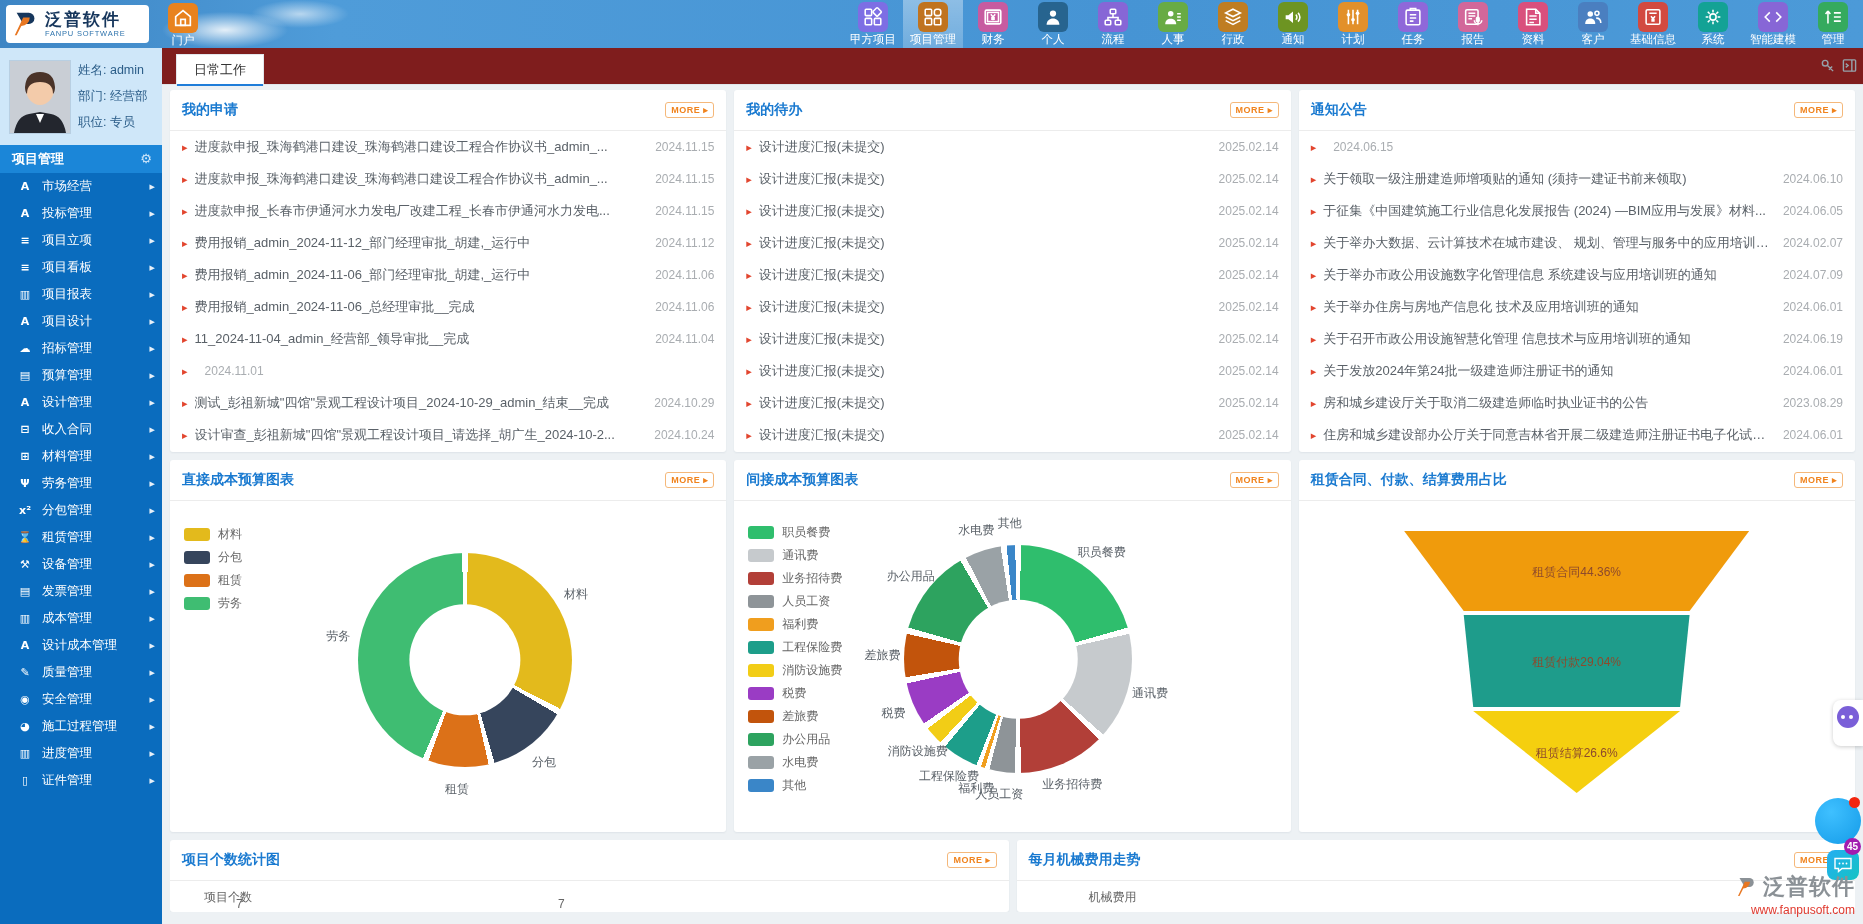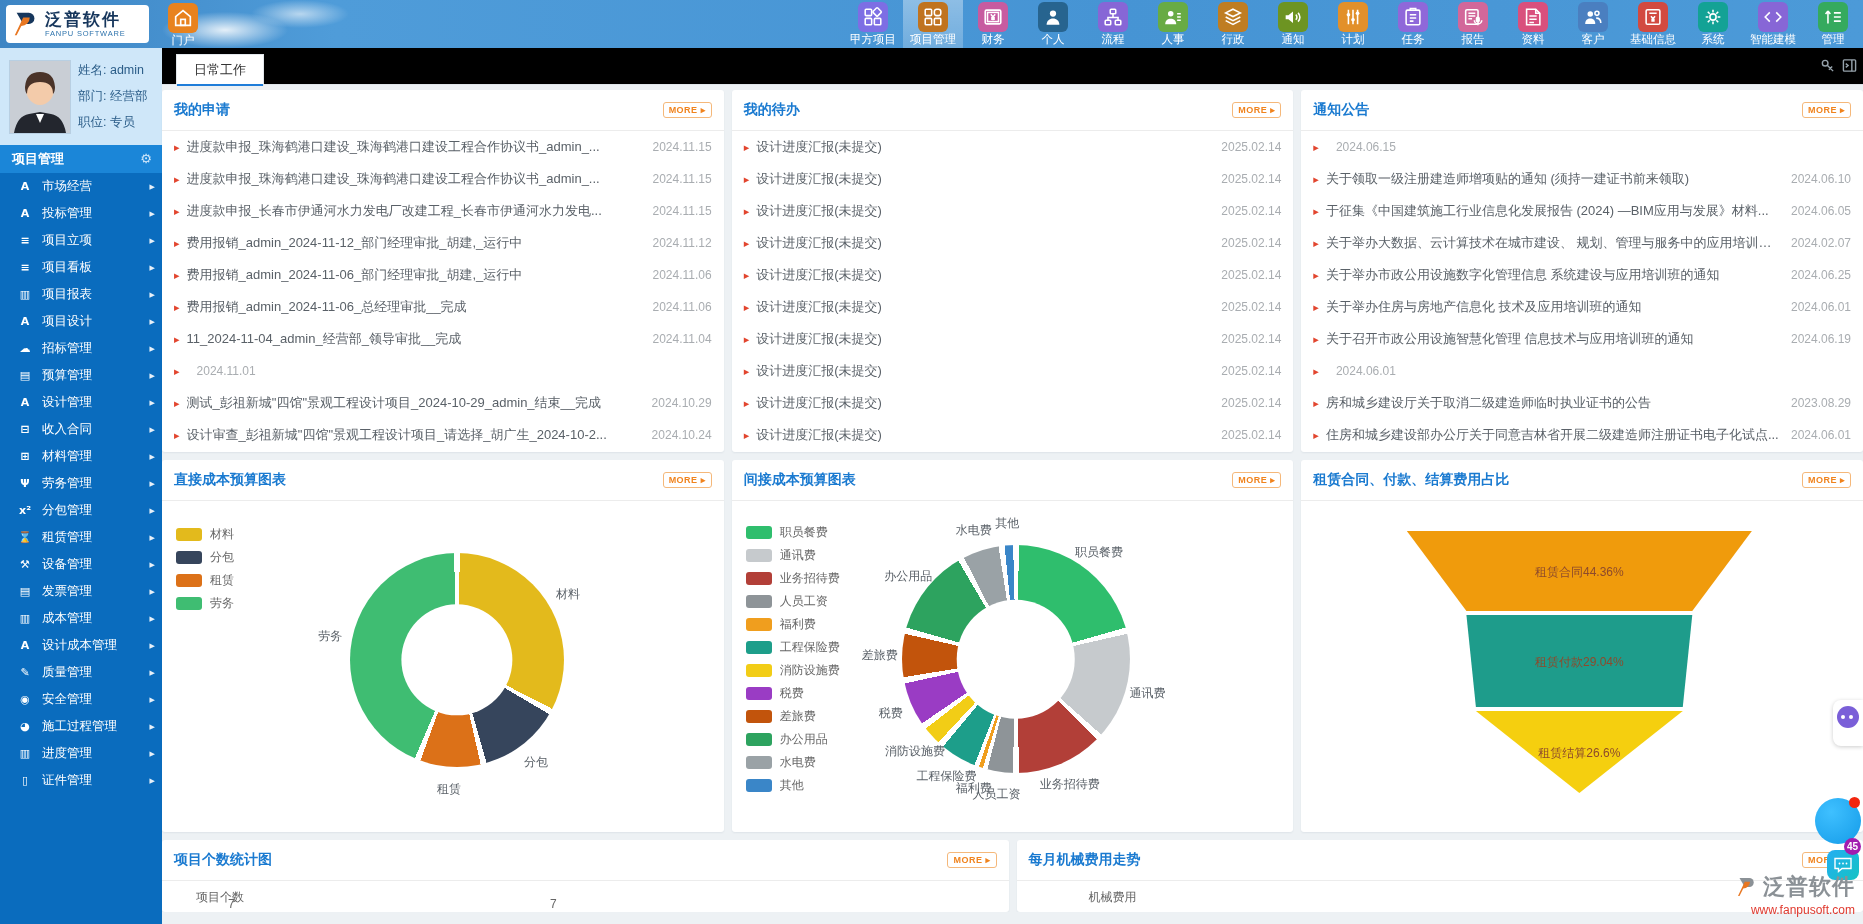--- a/index.html
+++ b/index.html
@@ -36,26 +36,26 @@
     font-family:"DejaVu Sans",sans-serif;}
   .menu{}
   .mitem{height:27px;display:flex;align-items:center;position:relative;cursor:pointer;color:#fff;}
   .mic{width:16px;margin-left:17px;text-align:center;font-size:11px;
     font-family:"DejaVu Sans",sans-serif;font-weight:bold;}
   .mlb{font-size:12.5px;margin-left:9px;white-space:nowrap;}
   .marr{position:absolute;right:7px;font-size:7px;color:rgba(255,255,255,.9);
     font-family:"DejaVu Sans",sans-serif;}
   
   .main{position:absolute;left:162px;top:48px;right:0;bottom:0;background:#edf1f4;}
-  .tabbar{height:36px;background:#000000;border-bottom:1px solid #dfe5ea;position:relative;text-decoration:underline;}
+  .tabbar{height:36px;background:#7f1d1d;border-bottom:1px solid #dfe5ea;position:relative;text-decoration:underline;}
   .tab{position:absolute;left:14px;top:6px;background:#fff;border:1px solid #e2e7ec;border-bottom:none;
     padding:6px 17px 7px;font-size:13px;color:#333;box-shadow:inset 0 -2px 0 #1f7dd9;cursor:pointer;}
   .tab-icons{position:absolute;right:6px;top:10px;display:flex;gap:7px;}
   .tab-icons svg{width:15px;height:15px;cursor:pointer;}
-  .content{position:absolute;left:0;top:36px;right:0;bottom:0;padding:6px 0 0;box-sizing:border-box;
+  .content{position:absolute;left:0;top:36px;right:0;bottom:0;padding:6px 8px 0;box-sizing:border-box;
     display:flex;flex-direction:column;}
   .row{display:flex;gap:8px;margin-bottom:8px;min-height:0;}
   .r1{height:362px;} .r2{height:372px;} .r3{flex:1;margin-bottom:12px;overflow:hidden;}
   .panel{flex:1;background:#fff;border-radius:3px;box-shadow:0 1px 2px rgba(30,60,90,.07);
     display:flex;flex-direction:column;min-width:0;}
   .phead{height:40px;display:flex;align-items:center;justify-content:space-between;
     padding:0 12px;border-bottom:1px solid #ececec;flex:none;}
   .ptitle{font-size:14px;font-weight:bold;color:#1a7ad0;}
   .more{background:#fff;border:1px solid #f5b87a;color:#f0831d;font-size:9px;font-weight:bold;
     border-radius:3px;padding:2px 5px;cursor:pointer;letter-spacing:.5px;line-height:10px;
@@ -624,34 +624,35 @@
                    <span class="ldate">2024.06.05</span>
               </div>
               <div class="lrow">
                 <span class="bullet">▸</span>
                    <span class="ltext">关于举办大数据、云计算技术在城市建设、 规划、管理与服务中的应用培训班...</span>
                    <span class="ldate">2024.02.07</span>
               </div>
               <div class="lrow">
                 <span class="bullet">▸</span>
                    <span class="ltext">关于举办市政公用设施数字化管理信息 系统建设与应用培训班的通知</span>
-                   <span class="ldate">2024.06.25</span>
+                   <span class="ldate">2024.07.09</span>
               </div>
               <div class="lrow">
                 <span class="bullet">▸</span>
                    <span class="ltext">关于举办住房与房地产信息化 技术及应用培训班的通知</span>
                    <span class="ldate">2024.06.01</span>
               </div>
               <div class="lrow">
                 <span class="bullet">▸</span>
                    <span class="ltext">关于召开市政公用设施智慧化管理 信息技术与应用培训班的通知</span>
                    <span class="ldate">2024.06.19</span>
               </div>
               <div class="lrow">
                 <span class="bullet">▸</span>
+                   <span class="ltext">关于发放2024年第24批一级建造师注册证书的通知</span>
                    <span class="ldate">2024.06.01</span>
               </div>
               <div class="lrow">
                 <span class="bullet">▸</span>
                    <span class="ltext">房和城乡建设厅关于取消二级建造师临时执业证书的公告</span>
                    <span class="ldate">2023.08.29</span>
               </div>
               <div class="lrow">
                 <span class="bullet">▸</span>
                    <span class="ltext">住房和城乡建设部办公厅关于同意吉林省开展二级建造师注册证书电子化试点...</span>

